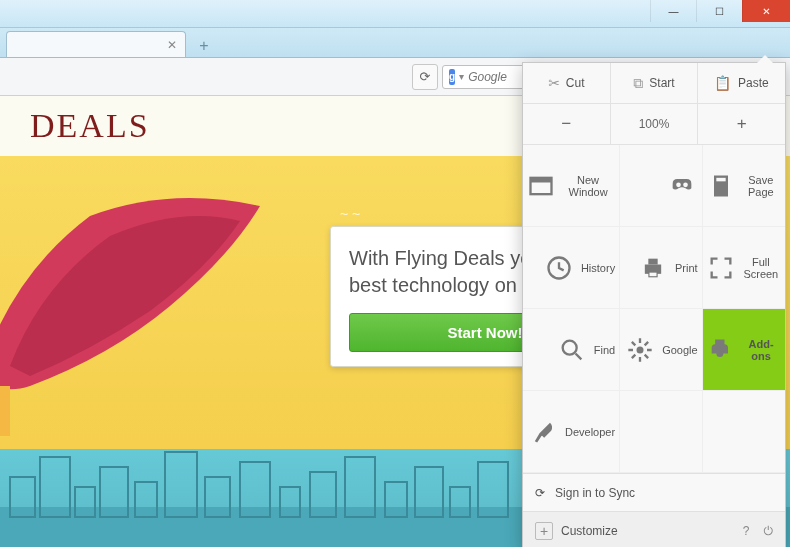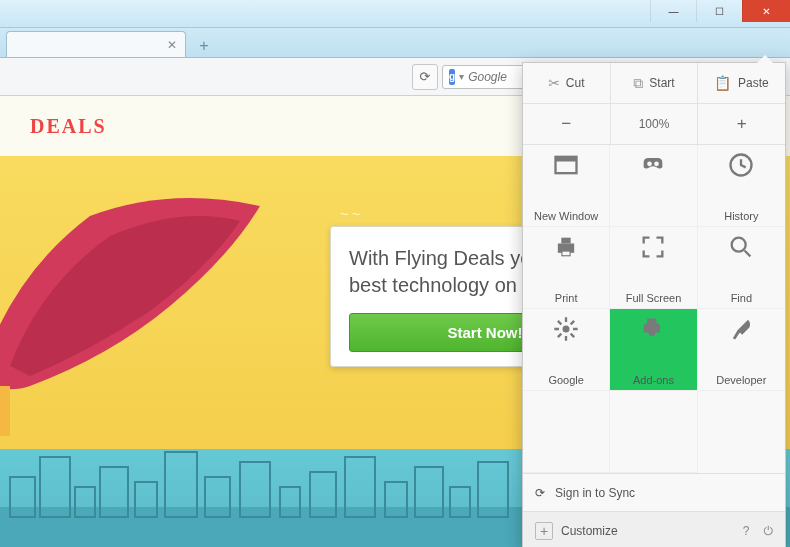--- a/index.html
+++ b/index.html
@@ -24,21 +24,21 @@
 .g-badge { width: 16px; height: 16px; background: #4a87e8; color: #fff; font-size: 10px; font-weight: bold; display: flex; align-items: center; justify-content: center; border-radius: 2px; margin-right: 4px; }
 .searchbox input { border: none; outline: none; flex: 1; font-size: 12px; color: #888; font-style: italic; }
 .sbtn { color: #5a7aa8; font-size: 13px; }
 .tool-ico { width: 28px; height: 28px; display: flex; align-items: center; justify-content: center; color: #666; font-size: 16px; cursor: pointer; }
 .hamb { width: 30px; height: 28px; border: 1px solid #c8c8c8; border-radius: 3px; background: #f0f0f0; display: flex; flex-direction: column; align-items: center; justify-content: center; gap: 3px; }
 .hamb div { width: 14px; height: 2px; background: #777; }
 
 
 .page { position: relative; height: 451px; overflow: hidden; }
 .header-band { height: 60px; background: #fcfbf2; display: flex; align-items: center; padding: 0 30px; }
-.logo { font-family: Georgia, serif; font-size: 20px; font-weight: bold; color: #ef4444; letter-spacing: 2px; }
+.logo { font-family: Georgia, serif; font-size: 34px; font-weight: normal; color: #7f1d1d; letter-spacing: 2px; }
 .nav { margin-left: auto; display: flex; gap: 40px; }
 .nav a { color: #888; font-size: 15px; font-weight: 600; }
 .hero { height: 391px; background: linear-gradient(#f9db5f 0%, #f5cf4d 75%, #66c9d6 75%, #5ab8c7 100%); position: relative; }
 .skyline { position: absolute; bottom: 0; left: 0; right: 0; height: 110px; }
 .skyline svg { width: 100%; height: 100%; }
 .cape { position: absolute; left: -30px; top: 20px; }
 .clouds { position: absolute; top: 50px; left: 340px; color: rgba(255,255,255,0.8); font-size: 14px; }
 .promo { position: absolute; left: 330px; top: 70px; width: 310px; background: #fff; border: 1px solid #d8d8c8; border-radius: 3px; padding: 18px 18px 14px; box-shadow: 0 2px 6px rgba(0,0,0,0.15); }
 .promo-text { font-size: 20px; color: #555; line-height: 1.35; margin-bottom: 14px; }
 .cta { display: block; background: linear-gradient(#6fc94a, #4fb52f); color: #fff; text-align: center; padding: 10px; border-radius: 3px; font-weight: bold; font-size: 15px; border: 1px solid #3e9a22; }
@@ -46,23 +46,23 @@
 
 .menu { position: absolute; top: 62px; right: 4px; width: 264px; background: #f8f8f8; border: 1px solid #c8c8c8; box-shadow: 0 4px 16px rgba(0,0,0,0.25); z-index: 50; font-size: 12px; color: #444; }
 .menu::before { content: ""; position: absolute; top: -8px; right: 12px; border: 8px solid transparent; border-bottom-color: #f8f8f8; border-top: none; }
 .mrow { display: flex; border-bottom: 1px solid #e2e2e2; }
 .mcell { flex: 1; height: 40px; display: flex; align-items: center; justify-content: center; gap: 6px; border-right: 1px solid #e2e2e2; color: #555; cursor: pointer; }
 .mcell:last-child { border-right: none; }
 .mico { color: #999; font-size: 14px; }
 .zoom .mcell { font-size: 17px; color: #666; }
 .zoom .zval { font-size: 12px; text-align: center; }
 .grid3 { display: grid; grid-template-columns: 1fr 1fr 1fr; }
-.gitem { height: 82px; display: flex; flex-direction: column; align-items: center; justify-content: space-between; gap: 6px; border-right: 1px solid #eee; border-bottom: 1px solid #eee; cursor: pointer; font-size: 11px; color: #555; text-align: center; padding: 4px; }
+.gitem { height: 82px; display: flex; flex-direction: row; align-items: center; justify-content: flex-end; gap: 6px; border-right: 1px solid #eee; border-bottom: 1px solid #eee; cursor: pointer; font-size: 11px; color: #555; text-align: center; padding: 4px; }
 .gitem:nth-child(3n) { border-right: none; }
-.gitem.hl { background: #22c55e; }
+.gitem.hl { background: #84cc16; font-weight: bold; }
 .gicon { width: 32px; height: 32px; display: flex; align-items: center; justify-content: center; color: #7a7a7a; }
 .gicon svg { width: 28px; height: 28px; fill: #7a7a7a; }
 .mfoot1, .mfoot2 { height: 38px; display: flex; align-items: center; padding: 0 12px; border-top: 1px solid #e0e0e0; color: #555; gap: 10px; cursor: pointer; }
 .mfoot2 { background: #efefef; justify-content: space-between; }
 .mfoot2 .lft { display: flex; align-items: center; gap: 8px; }
 .foot-ico { width: 18px; height: 18px; display: flex; align-items: center; justify-content: center; color: #888; font-size: 14px; border: 1px solid #bbb; border-radius: 2px; }
 .rft { display: flex; gap: 14px; }
 .rft span { color: #888; cursor: pointer; }
 </style>
 </head>
@@ -180,20 +180,29 @@
           <svg viewBox="0 0 24 24">
             <path d="M4 10 Q4 6 8 6 L16 6 Q20 6 20 10 L20 14 Q18 16 15 14 Q12 12 9 14 Q6 16 4 14 Z" fill="#7a7a7a"></path>
             <circle cx="9" cy="11" r="2" fill="#f8f8f8"></circle>
             <circle cx="15" cy="11" r="2" fill="#f8f8f8"></circle>
           </svg>
         </div>
       </div>
       <div class="gitem">
         <div class="gicon">
           <svg viewBox="0 0 24 24">
+            <path d="M6 3 L18 3 L18 21 L6 21 Z" fill="#7a7a7a"></path>
+            <rect x="8" y="5" width="8" height="3" fill="#f8f8f8"></rect>
+          </svg>
+        </div>
+        <div>Save Page</div>
+      </div>
+      <div class="gitem">
+        <div class="gicon">
+          <svg viewBox="0 0 24 24">
             <circle cx="12" cy="12" r="9" stroke="#7a7a7a" stroke-width="2" fill="none"></circle>
             <path d="M12 7 L12 12 L16 14" stroke="#7a7a7a" stroke-width="2" fill="none"></path>
           </svg>
         </div>
         <div>History</div>
       </div>
       <div class="gitem">
         <div class="gicon">
           <svg viewBox="0 0 24 24">
             <rect x="5" y="9" width="14" height="8" fill="#7a7a7a"></rect>

